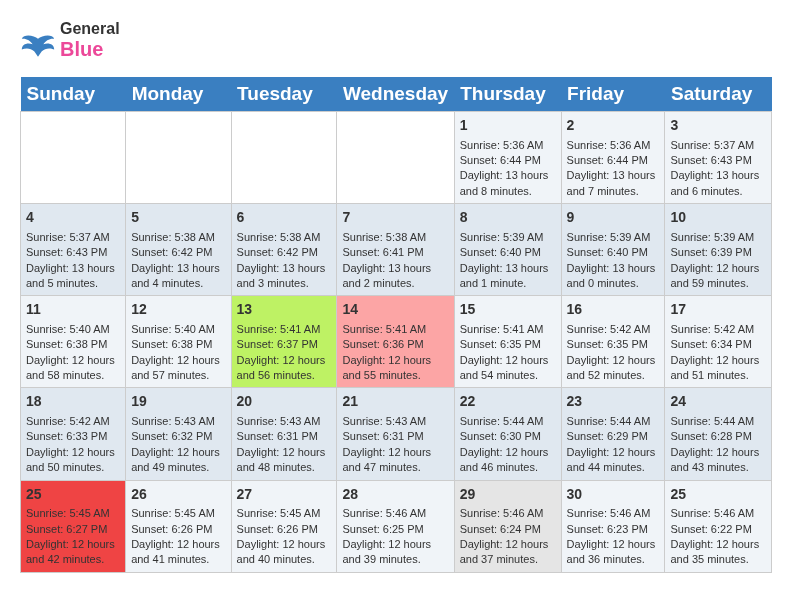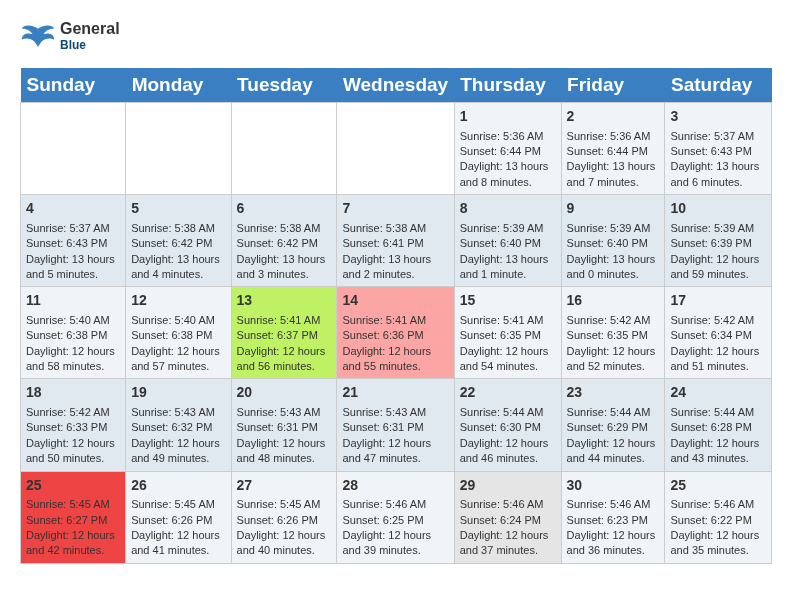--- a/index.html
+++ b/index.html
@@ -11,21 +11,21 @@
       padding: 20px;
     }
     .header {
       display: flex;
       justify-content: space-between;
       align-items: flex-start;
       margin-bottom: 16px;
     }
     .logo {
       display: flex;
-      align-items: center;
+      align-items: flex-end;
       gap: 4px;
     }
     .logo-bird {
       width: 36px;
       height: 30px;
     }
     .title-block {
       text-align: right;
     }
     .title-block h1 {
@@ -76,21 +76,21 @@
 </head>
 <body>
 
 <div class="header">
   <div class="logo">
     <svg class="logo-bird" viewBox="0 0 40 32" xmlns="http://www.w3.org/2000/svg">
       <path d="M20 8 C24 4, 36 2, 38 8 C34 7, 28 10, 26 14 C32 12, 38 14, 38 20 C34 18, 28 18, 24 22 L20 28 L16 22 C12 18, 6 18, 2 20 C2 14, 8 12, 14 14 C12 10, 6 7, 2 8 C4 2, 16 4, 20 8Z" fill="#3a7fc1"></path>
     </svg>
     <div>
       <div style="font-size:16px;font-weight:bold;color:#333;">General</div>
-      <div style="font-size:12px;font-weight:bold;color:#0c4a6e;">Blue</div>
+      <div style="font-size:20px;font-weight:bold;color:#ec4899;">Blue</div>
     </div>
   </div>
   <div class="title-block">
     <h1></h1>
     <h2></h2>
   </div>
 </div>
 
 <table>
   <thead>

